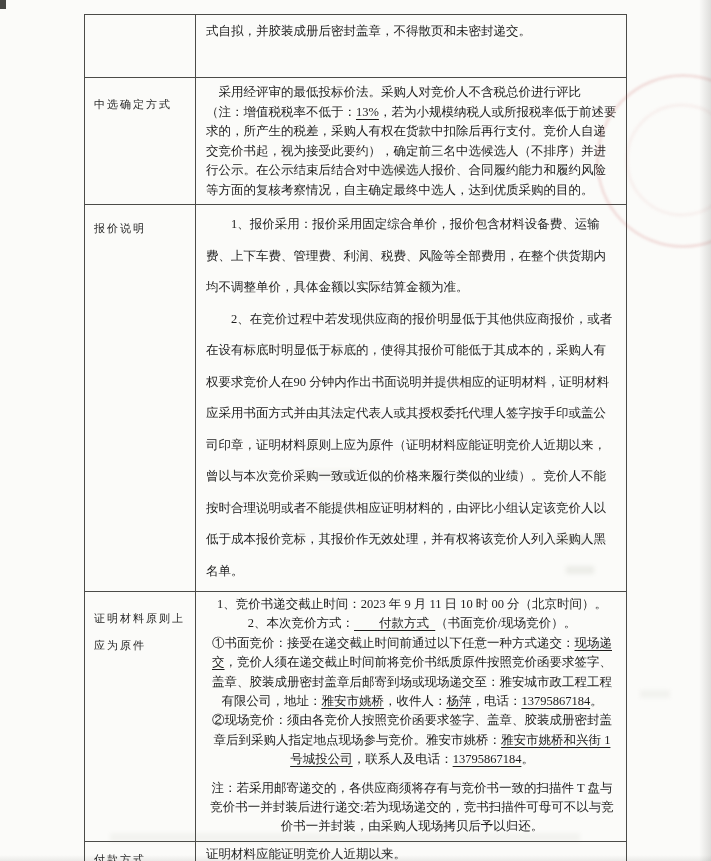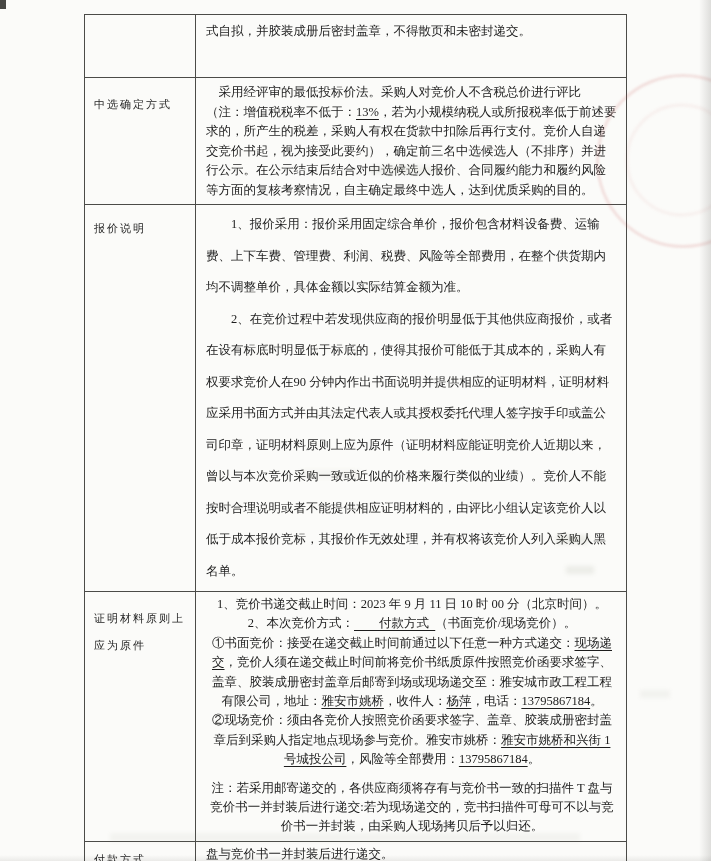--- a/index.html
+++ b/index.html
@@ -90,28 +90,28 @@
             <div class="para"><span>1、报价采用：报价采用固定综合单价，报价包含材料设备费、运输费、上下车费、管理费、利润、税费、风险等全部费用，在整个供货期内均不调整单价，具体金额以实际结算金额为准。</span></div>
             <div class="para"><span>2、在竞价过程中若发现供应商的报价明显低于其他供应商报价，或者在设有标底时明显低于标底的，使得其报价可能低于其成本的，采购人有权要求竞价人在90 分钟内作出书面说明并提供相应的证明材料，证明材料应采用书面方式并由其法定代表人或其授权委托代理人签字按手印或盖公司印章，证明材料原则上应为原件（证明材料应能证明竞价人近期以来，曾以与本次竞价采购一致或近似的价格来履行类似的业绩）。竞价人不能按时合理说明或者不能提供相应证明材料的，由评比小组认定该竞价人以低于成本报价竞标，其报价作无效处理，并有权将该竞价人列入采购人黑名单。</span></div>
           </td>
     </tr>
     <tr class="r4" style="height:243px;">
       <td class="label-cell">证明材料原则上应为原件</td>
       <td class="content-cell">
             <div class="para"><span>1、竞价书递交截止时间：2023 年 9 月 11 日 10 时 00 分（北京时间）。</span></div>
             <div class="para"><span>2、本次竞价方式：</span><span class="seg-u">　　</span><span class="seg-b seg-u">付款方式</span><span class="seg-u"> </span><span>（书面竞价/现场竞价）。</span></div>
             <div class="para"><span class="seg-b">①书面竞价：</span><span>接受在递交截止时间前通过以下任意一种方式递交：</span><span class="seg-u">现场递交</span><span>，竞价人须在递交截止时间前将竞价书纸质原件按照竞价函要求</span><span class="seg-b">签字、盖章、胶装成册密封盖章</span><span>后邮寄到场或现场递交至：雅安城市政工程工程有限公司，地址：</span><span class="seg-u">雅安市姚桥</span><span>，收件人：</span><span class="seg-u">杨萍</span><span>，电话：</span><span class="seg-u">13795867184</span><span>。</span></div>
-            <div class="para"><span class="seg-b">②现场竞价：</span><span>须由各竞价人按照竞价函要求</span><span class="seg-b">签字、盖章、胶装成册密封盖章后到</span><span>采购人指定地点现场参与竞价。雅安市姚桥：</span><span class="seg-b seg-u">雅安市姚桥和兴街 1 号城投公司</span><span>，风险等全部费用：</span><span class="seg-u">13795867184</span><span>。</span></div>
+            <div class="para"><span class="seg-b">②现场竞价：</span><span>须由各竞价人按照竞价函要求</span><span class="seg-b">签字、盖章、胶装成册密封盖章后到</span><span>采购人指定地点现场参与竞价。雅安市姚桥：</span><span class="seg-b seg-u">雅安市姚桥和兴街 1 号城投公司</span><span>，联系人及电话：</span><span class="seg-u">13795867184</span><span>。</span></div>
             <div class="para note-para"><span class="seg-b">注：</span><span>若采用邮寄递交的，各供应商须将存有与竞价书一致的扫描件 T 盘与竞价书一并封装后进行递交:若为现场递交的，竞书扫描件可母可不以与竞价书一并封装，由采购人现场拷贝后予以归还。</span></div>
           </td>
     </tr>
     <tr class="r5" style="height:29px;">
       <td class="label-cell">付款方式</td>
       <td class="content-cell">
-            <div class="para"><span>盘与竞价书一并封装后进行递交。</span></div>
+            <div class="para"><span>证明材料应能证明竞价人近期以来。</span></div>
           </td>
     </tr>
   </tbody>
     </table>
 
   <div class="stamp-arc"></div>
   <div class="stamp-arc-inner"></div>
   <div class="ghost g1"></div>
   <div class="ghost g2"></div>
   <div class="ghost g3"></div>

